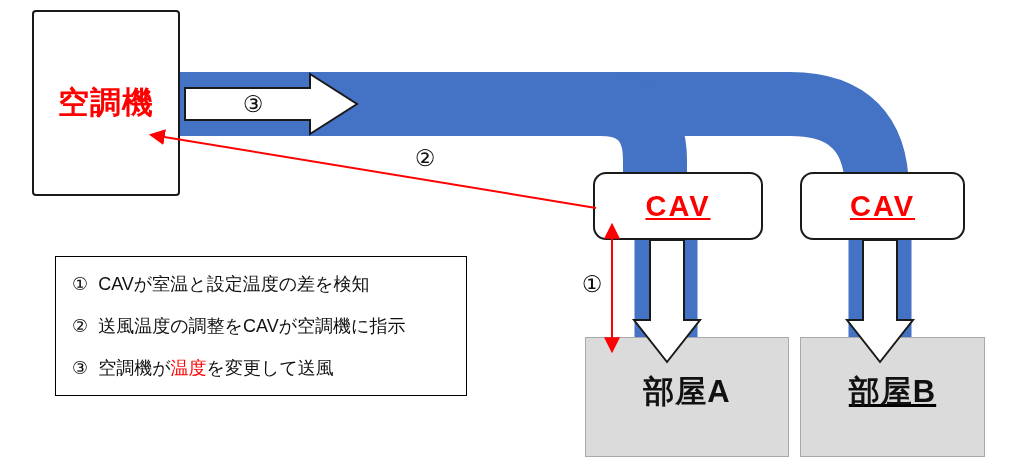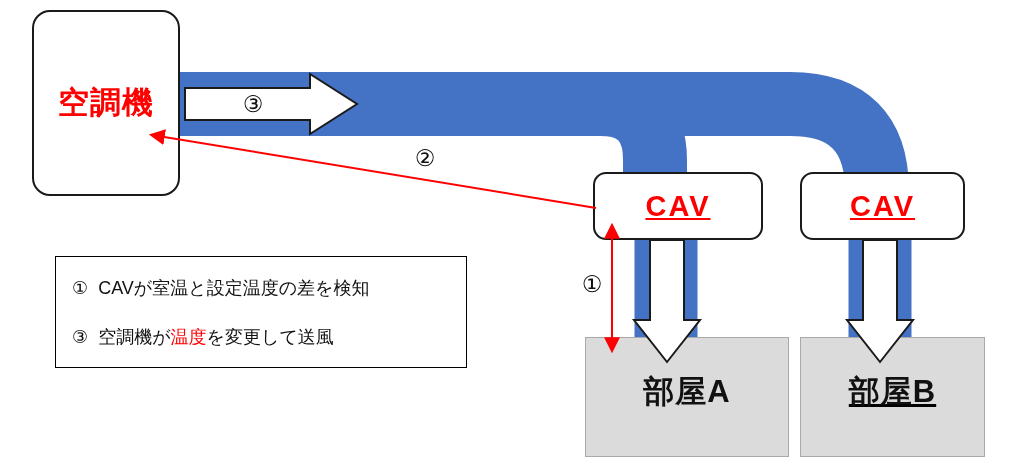--- a/index.html
+++ b/index.html
@@ -5,40 +5,40 @@
   html,body{margin:0;padding:0;background:#ffffff;}
   .canvas{
     position:relative;width:1024px;height:469px;background:#ffffff;overflow:hidden;
     font-family:"Liberation Sans","DejaVu Sans",sans-serif;
   }
   .layer{position:absolute;left:0;top:0;width:1024px;height:469px;}
   .z1{z-index:1;} .z4{z-index:4;}
 
   .box{position:absolute;background:#ffffff;border:2px solid #1a1a1a;
        display:flex;align-items:center;justify-content:center;box-sizing:border-box;}
-  .aircon{left:32px;top:10px;width:148px;height:186px;border-radius:18px;z-index:3;}
+  .aircon{left:32px;top:10px;width:148px;height:186px;border-radius:4px;z-index:3;}
   .aircon .lbl{color:#FF0000;font-weight:bold;font-size:31px;letter-spacing:1px;}
   .cav{top:172px;height:68px;border-radius:13px;z-index:3;}
   .cav-a{left:593px;width:170px;}
   .cav-b{left:800px;width:165px;}
   .cav .lbl{color:#FF0000;font-weight:bold;font-size:29px;letter-spacing:2px;text-decoration:underline;}
 
   .room{position:absolute;background:#DBDBDB;border:1px solid #A9A9A9;z-index:2;
         display:flex;align-items:center;justify-content:center;box-sizing:border-box;}
   .room-a{left:585px;top:337px;width:204px;height:120px;}
   .room-b{left:800px;top:337px;width:185px;height:120px;text-decoration:underline;}
   .room .lbl{color:#111111;font-weight:bold;font-size:31px;letter-spacing:1px;margin-top:-10px;}
 
   .steplbl{position:absolute;z-index:5;color:#111111;font-size:23px;text-align:center;line-height:28px;}
   .step3{left:238px;top:90px;width:30px;}
   .step2{left:410px;top:144px;width:30px;}
   .step1{left:576px;top:270px;width:32px;}
 
   .legend{
-    position:absolute;left:55px;top:256px;width:412px;height:112px;z-index:5;
+    position:absolute;left:55px;top:256px;width:412px;height:140px;z-index:5;
     background:#ffffff;border:1.5px solid #000000;box-sizing:border-box;
     display:flex;flex-direction:column;justify-content:space-around;padding:6px 16px;
   }
   .legend .line{font-size:18px;color:#111111;white-space:nowrap;}
   .legend .num{margin-right:10px;}
   .legend .hl{color:#FF0000;}
   svg{display:block;}
 </style>
 </head>
 <body>
@@ -84,17 +84,20 @@
 
   <div class="steplbl step3">③</div>
   <div class="steplbl step2">②</div>
   <div class="steplbl step1">①</div>
 
   <div class="legend">
     <div class="line">
       <span class="num">①</span><span>CAVが室温と設定温度の差を検知</span><span class="hl"></span><span></span>
     </div>
     <div class="line">
+      <span class="num">②</span><span>送風温度の調整をCAVが空調機に指示</span><span class="hl"></span><span></span>
+    </div>
+    <div class="line">
       <span class="num">③</span><span>空調機が</span><span class="hl">温度</span><span>を変更して送風</span>
     </div>
   </div>
 
 </div>
 
 </body></html>

